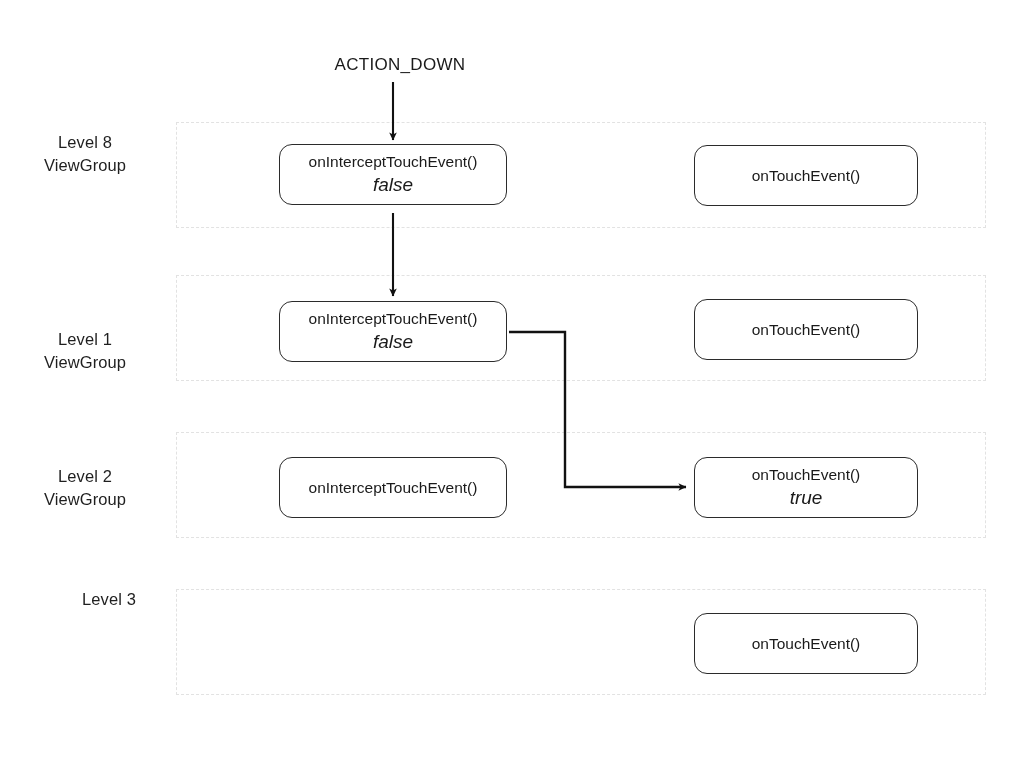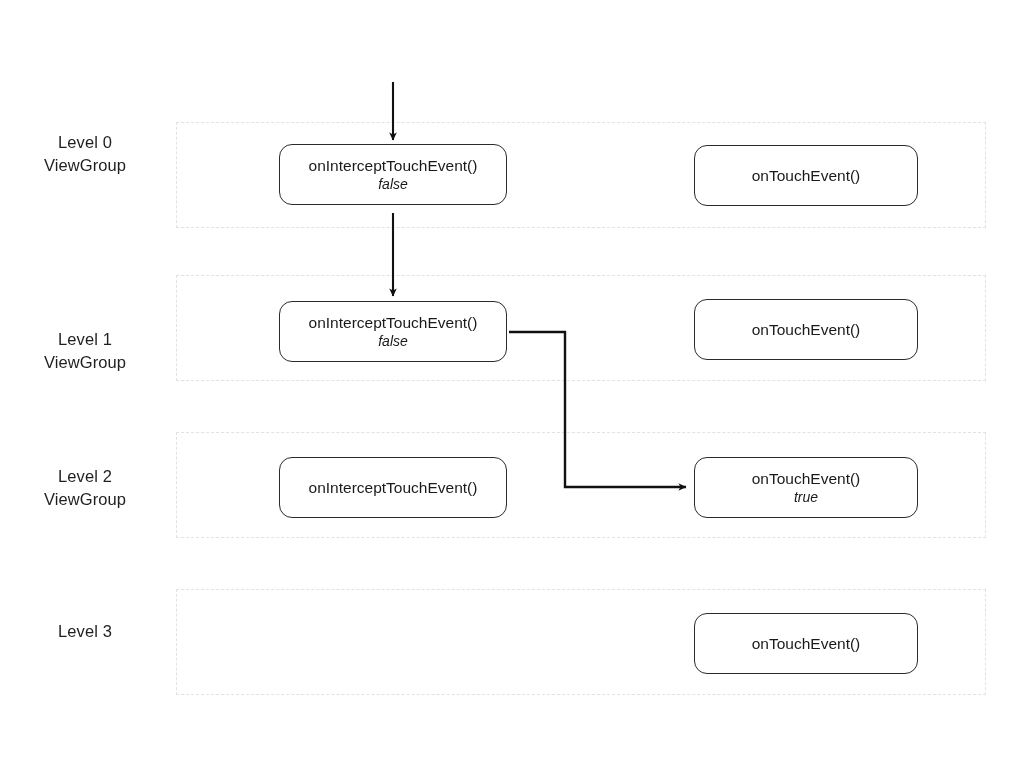--- a/index.html
+++ b/index.html
@@ -42,40 +42,40 @@
     text-align: center;
     font-size: 16.5px;
     line-height: 23px;
     color: #1f1f1f;
     letter-spacing: 0.1px;
   }
   .lane-label .l2 { display: block; }
   .lbl-0 { top: 131px; }
   .lbl-1 { top: 309px; margin-top: 19px; }
   .lbl-2 { top: 465px; }
-  .lbl-3 { top: 620px; }
+  .lbl-3 { top: 588px; padding-left: 24px; }
 
   
   .node {
     position: absolute;
     border: 1.3px solid #2b2b2b;
     border-radius: 13px;
     background: #ffffff;
     box-sizing: border-box;
     display: flex;
     flex-direction: column;
     align-items: center;
     justify-content: center;
     font-size: 15.5px;
     color: #1a1a1a;
     line-height: 1.25;
   }
   .node .sub {
     font-style: italic;
-    font-size: 14px;
+    font-size: 19px;
     color: #1a1a1a;
     margin-top: 1px;
   }
   
   .node-i { left: 279px; width: 228px; height: 61px; }
   
   .node-t { left: 694px; width: 224px; height: 61px; }
 
   .n-l0-i { top: 144px; }
   .n-l0-t { top: 145px; }
@@ -111,35 +111,36 @@
 <body>
 
 <div id="canvas">
 
   <div class="lane lane-0"></div>
   <div class="lane lane-1"></div>
   <div class="lane lane-2"></div>
   <div class="lane lane-3"></div>
 
   <div class="lane-label lbl-0">
-    <span class="l1">Level 0</span>
+    <span class="l1">Level 8</span>
     <span class="l2">ViewGroup</span>
   </div>
   <div class="lane-label lbl-1">
     <span class="l1">Level 1</span>
     <span class="l2">ViewGroup</span>
   </div>
   <div class="lane-label lbl-2">
     <span class="l1">Level 2</span>
     <span class="l2">ViewGroup</span>
   </div>
   <div class="lane-label lbl-3">
     <span class="l1">Level 3</span>
   </div>
 
+  <div class="entry-label">ACTION_DOWN</div>
 
   <svg id="wires" viewBox="0 0 1024 768">
     <defs>
       <marker id="arrow" markerWidth="9" markerHeight="9" refX="7.6" refY="4.5" orient="auto" markerUnits="userSpaceOnUse">
         <path d="M0,0.7 L8,4.5 L0,8.3 L2.1,4.5 Z" fill="#111111"></path>
       </marker>
     </defs>
 
     <line x1="393" y1="82" x2="393" y2="140" stroke="#111111" stroke-width="2.1" marker-end="url(#arrow)"></line>
 

